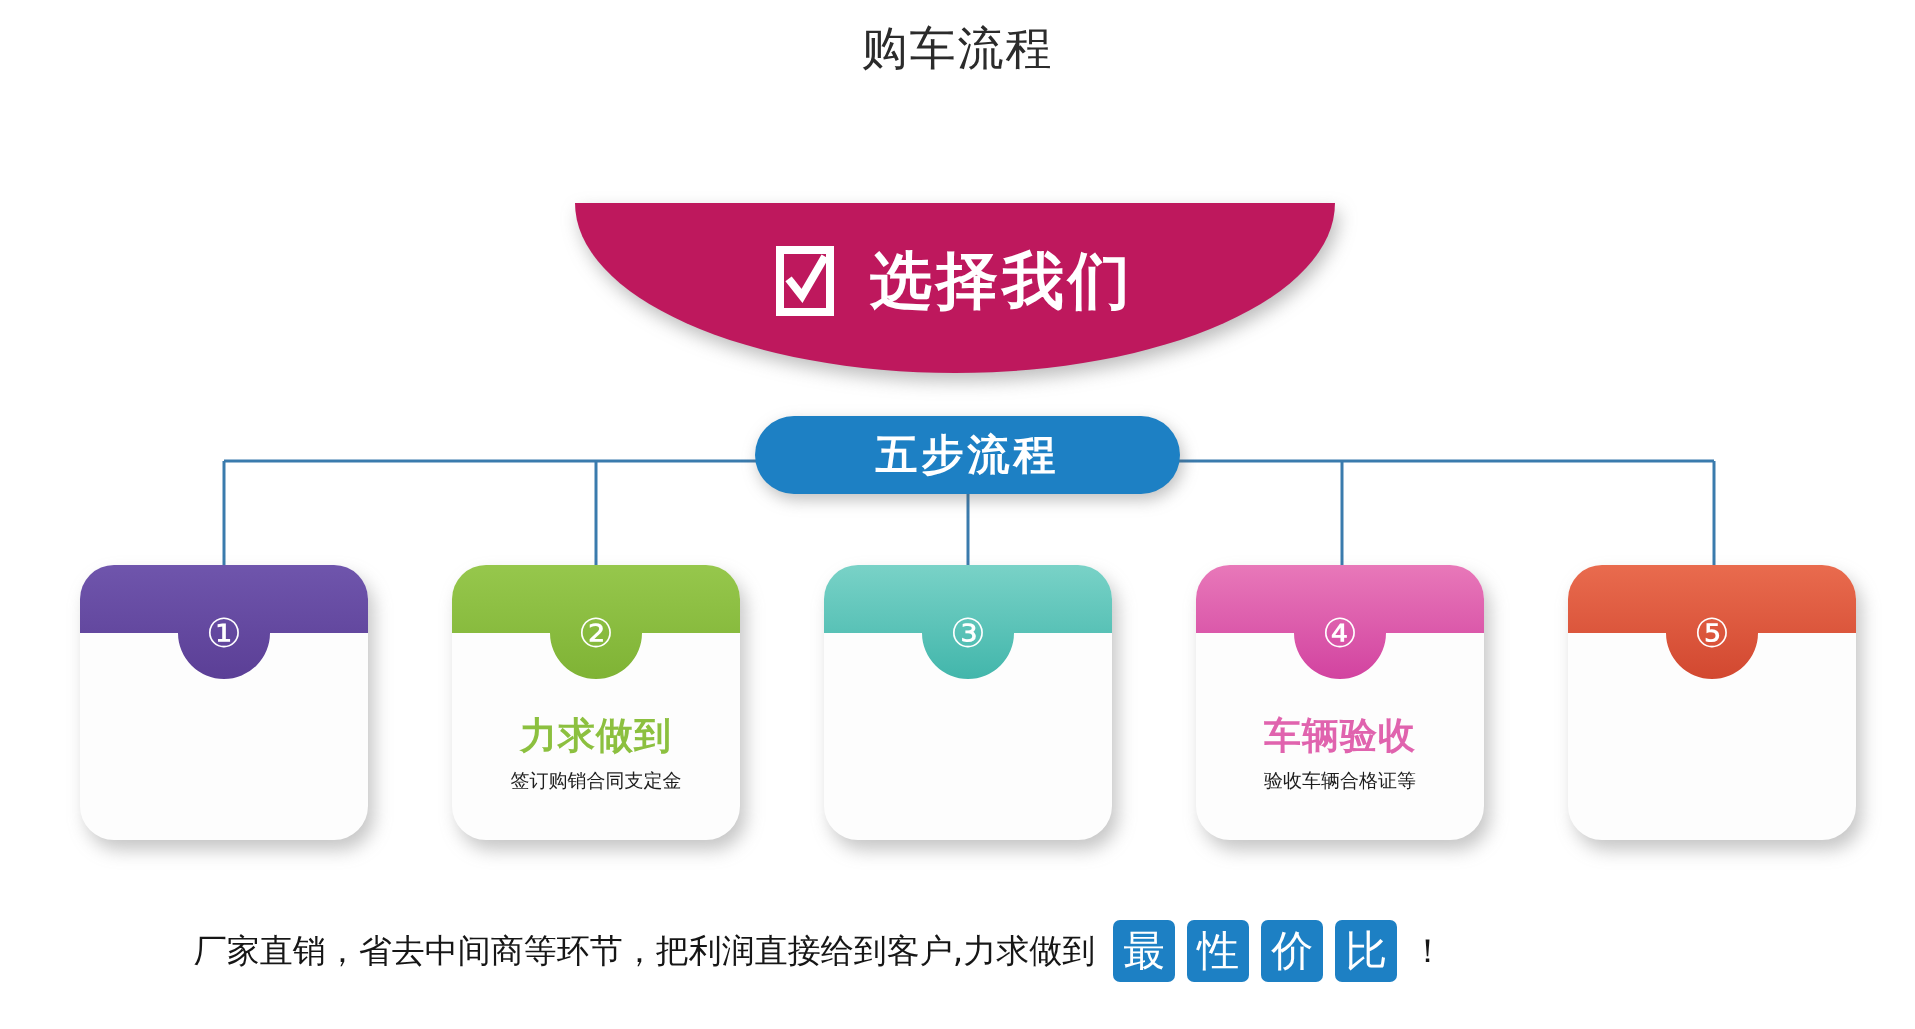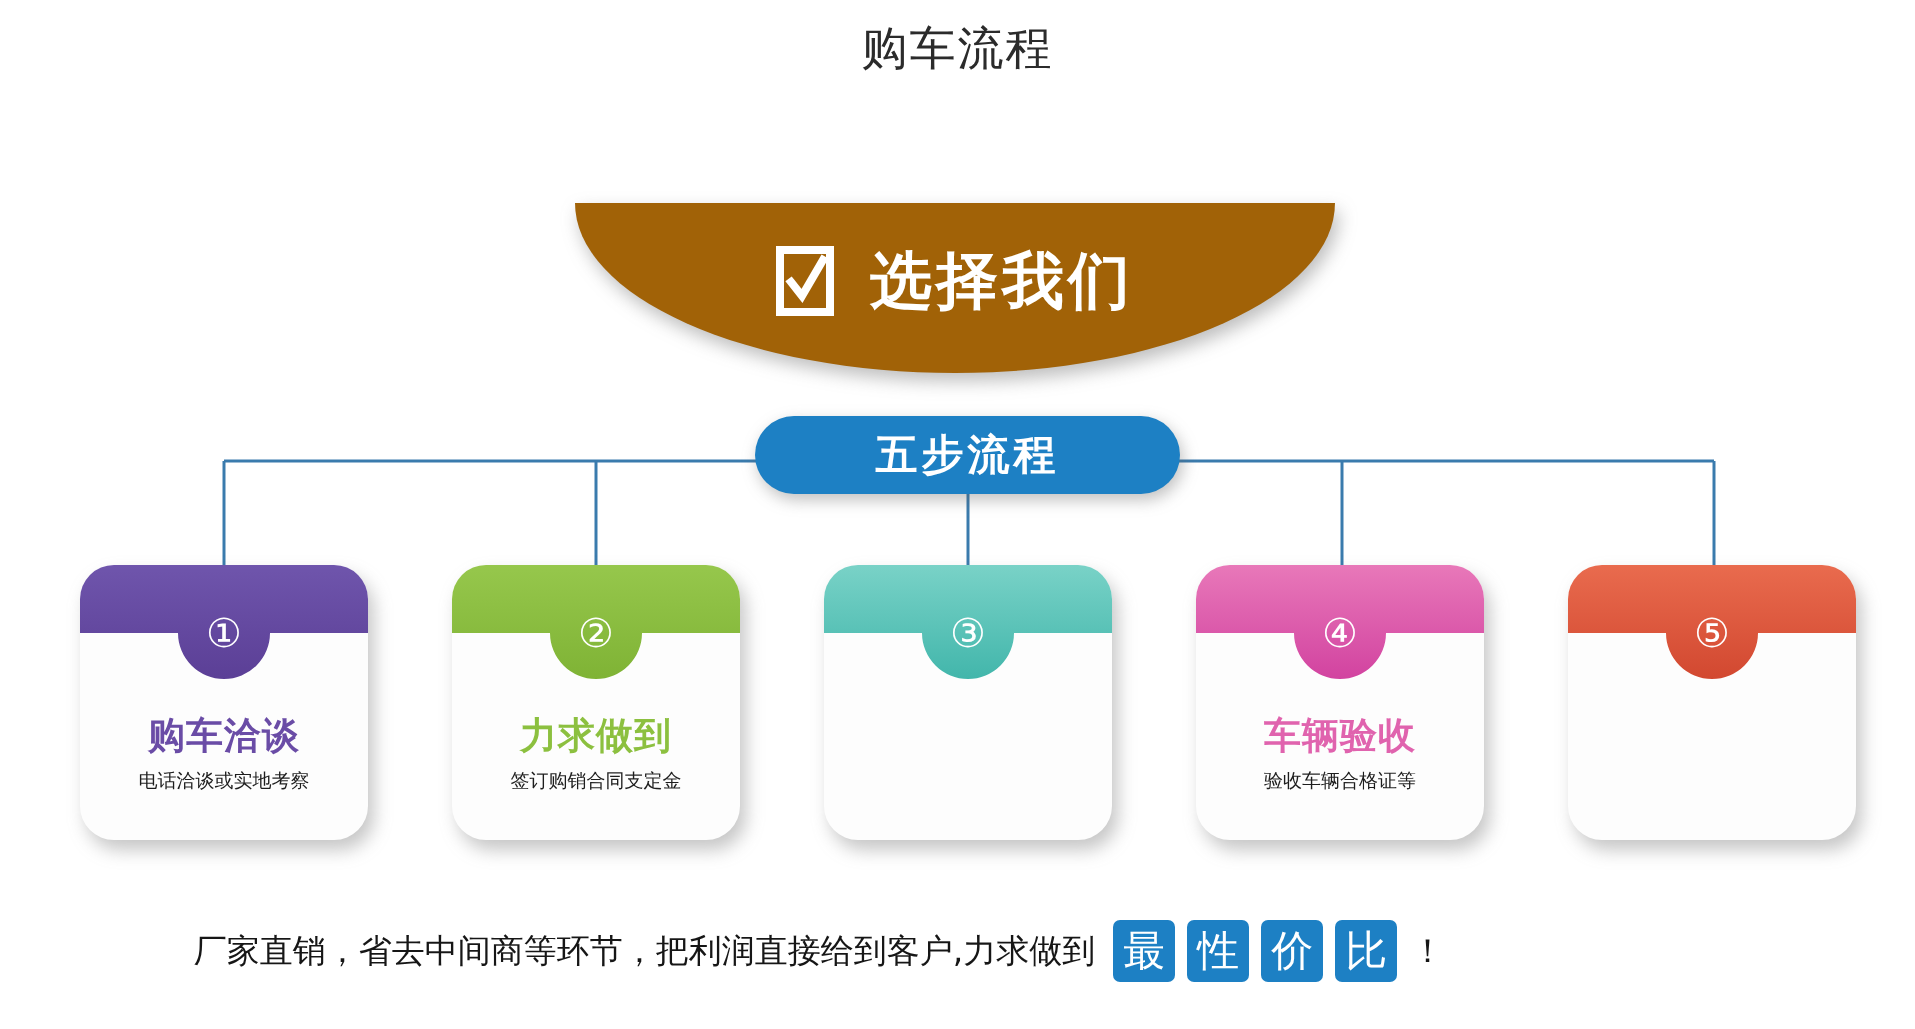--- a/index.html
+++ b/index.html
@@ -52,21 +52,21 @@
     background: rgba(90,90,90,0.40);
     border-radius: 0 0 380px 380px / 0 0 170px 170px;
     filter: blur(9px);
   }
   .banner {
     position: absolute;
     left: 0;
     top: 0;
     width: 760px;
     height: 170px;
-    background: #a16207;
+    background: #be185d;
     border-radius: 0 0 380px 380px / 0 0 170px 170px;
     display: flex;
     align-items: center;
     justify-content: center;
     gap: 36px;
     padding-bottom: 14px;
     box-sizing: border-box;
   }
   .check-box-icon {
     width: 58px;
@@ -295,24 +295,20 @@
             <defs>
               <linearGradient id="g1" x1="0" y1="0" x2="0" y2="1">
                 <stop offset="0%" stop-color="#6f55ac"></stop>
                 <stop offset="100%" stop-color="#5b3f96"></stop>
               </linearGradient>
             </defs>
             <path d="M0,0 H288 V68 H190 A46,46 0 0 1 98,68 H0 Z" fill="url(#g1)"></path>
           </svg>
         </div>
         <div class="card-num">①</div>
-        <div class="card-body">
-          <div class="card-title" style="color:#6a4ca6">购车洽谈</div>
-          <div class="card-sub">电话洽谈或实地考察</div>
-        </div>
       </div>
     </div>
 
     <div class="card" style="left:452px">
       <div class="card-shadow"></div>
       <div class="card-white">
         <div class="card-band">
           <svg width="288" height="115" viewBox="0 0 288 115">
             <defs>
               <linearGradient id="g2" x1="0" y1="0" x2="0" y2="1">

